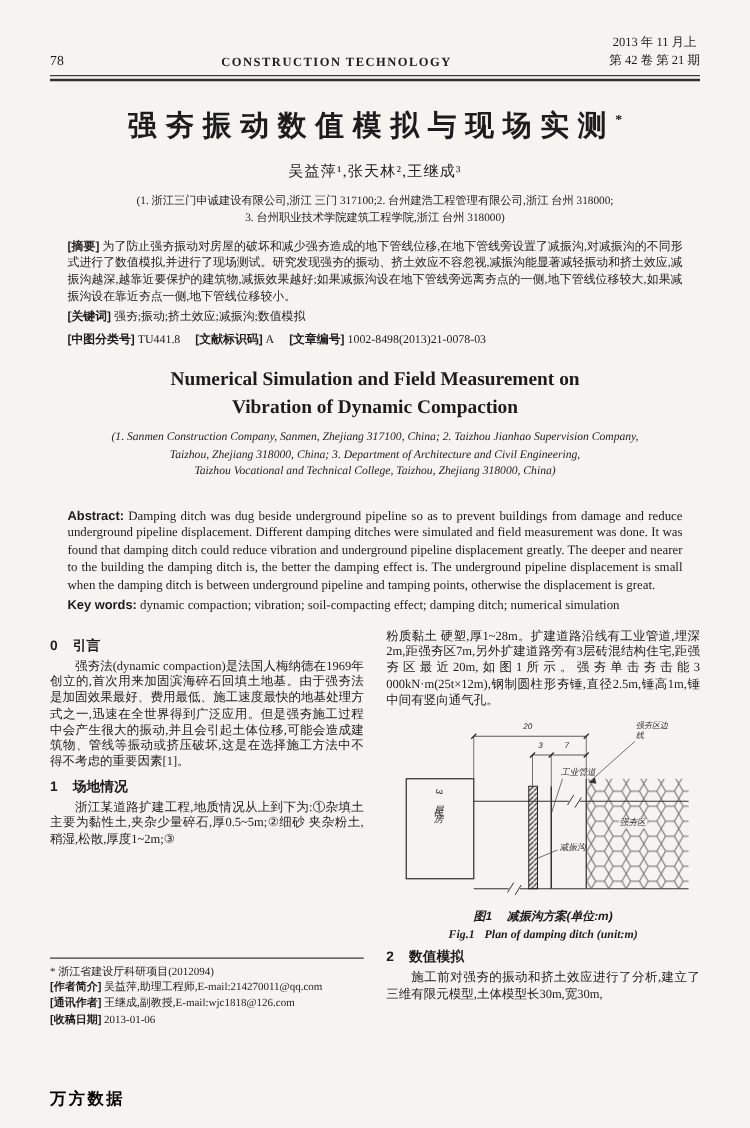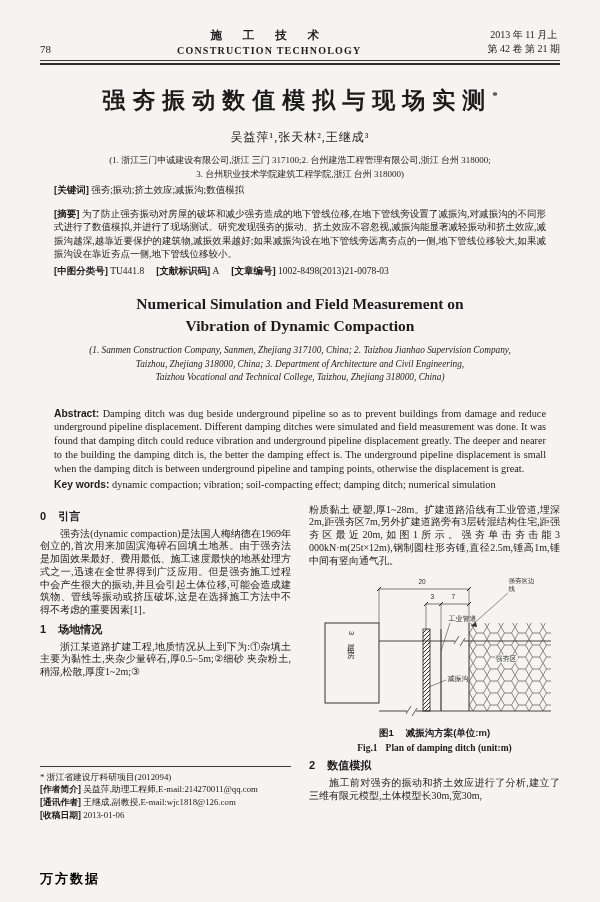--- a/index.html
+++ b/index.html
@@ -40,21 +40,21 @@
   .col { flex:1; min-width:0; }
   .col-left { display:flex; flex-direction:column; }
   .sec-head { font-family:"Liberation Sans", sans-serif; font-weight:bold; font-size:11px; margin:5px 0 4px 0; }
   .sec-head .sec-num { margin-right:12px; }
   .body-para { font-size:10px; line-height:12.7px; text-align:justify; margin:0; }
   .indent { text-indent:2em; }
   .footnotes { margin-top:auto; font-size:8.8px; line-height:12.8px; }
   .fn-rule { border-top:1px solid #3a3a3a; margin-bottom:4px; width:100%; }
   .footnotes .lbl { font-family:"Liberation Sans", sans-serif; font-weight:bold; }
   
-  .fig-wrap { margin-top:6px; }
+  .fig-wrap { margin-top:6px;font-style:italic; }
   .fig-canvas { position:relative; width:232px; height:150px; margin:0 auto; }
   .fig-canvas svg { position:absolute; inset:0; }
   .fig-label { position:absolute; font-size:7px; line-height:8px; color:#2a2a2a; font-family:"Liberation Sans", sans-serif; }
   .fig-dim { position:absolute; font-size:6.5px; color:#2a2a2a; font-family:"Liberation Sans", sans-serif; }
   .house-label { writing-mode:vertical-rl; letter-spacing:3px; font-size:7.5px; }
   .zone-label { background:rgba(245,244,240,.85); padding:0 1px; }
   .zone-edge-label { width:30px; text-align:left; font-size:6.5px; }
   .figcap-cn { text-align:center; font-size:9.5px; font-weight:bold; font-family:"Liberation Sans", sans-serif; margin-top:4px; }
   .figcap-cn .gap { display:inline-block; width:12px; }
   .figcap-en { text-align:center; font-size:9.5px; font-weight:bold; margin-top:3px; }
@@ -62,45 +62,44 @@
   .watermark { position:absolute; left:40px; bottom:14px; font-size:13px; font-weight:bold; letter-spacing:2px; color:#000000; font-family:"Liberation Sans", sans-serif; }
 </style>
 </head>
 <body>
 
 <div class="page">
 
   <div class="jheader">
     <div class="jh-left">78</div>
     <div class="jh-center">
-      <div class="jh-cn">施 工 技 术</div>
       <div class="jh-en">CONSTRUCTION TECHNOLOGY</div>
     </div>
     <div class="jh-right">
       <div>2013 年 11 月上</div>
       <div>第 42 卷  第 21 期</div>
     </div>
   </div>
   <div class="header-rule"></div>
 
 
   <h1 class="title-cn"><span>强夯振动数值模拟与现场实测</span><sup>*</sup></h1>
   <div class="authors-cn">吴益萍¹,张天林²,王继成³</div>
   <div class="affil-cn">
     <div>(1. 浙江三门申诚建设有限公司,浙江  三门  317100;2. 台州建浩工程管理有限公司,浙江  台州  318000;</div>
     <div>3. 台州职业技术学院建筑工程学院,浙江  台州  318000)</div>
   </div>
 
+  <div class="block">
+    <span class="lbl">[摘要]</span>
+    <span>为了防止强夯振动对房屋的破坏和减少强夯造成的地下管线位移,在地下管线旁设置了减振沟,对减振沟的不同形式进行了数值模拟,并进行了现场测试。研究发现强夯的振动、挤土效应不容忽视,减振沟能显著减轻振动和挤土效应,减振沟越深,越靠近要保护的建筑物,减振效果越好;如果减振沟设在地下管线旁远离夯点的一侧,地下管线位移较大,如果减振沟设在靠近夯点一侧,地下管线位移较小。</span>
+  </div>
   <div class="block kw-row">
     <span class="lbl">[关键词]</span>
     <span>强夯;振动;挤土效应;减振沟;数值模拟</span>
-  </div>
-  <div class="block">
-    <span class="lbl">[摘要]</span>
-    <span>为了防止强夯振动对房屋的破坏和减少强夯造成的地下管线位移,在地下管线旁设置了减振沟,对减振沟的不同形式进行了数值模拟,并进行了现场测试。研究发现强夯的振动、挤土效应不容忽视,减振沟能显著减轻振动和挤土效应,减振沟越深,越靠近要保护的建筑物,减振效果越好;如果减振沟设在地下管线旁远离夯点的一侧,地下管线位移较大,如果减振沟设在靠近夯点一侧,地下管线位移较小。</span>
   </div>
   <div class="meta-row">
     <span><span class="lbl">[中图分类号]</span> <span>TU441.8</span></span>
     <span><span class="lbl">[文献标识码]</span> <span>A</span></span>
     <span><span class="lbl">[文章编号]</span> <span>1002-8498(2013)21-0078-03</span></span>
   </div>
 
   <div class="title-en">
     <div>Numerical Simulation and Field Measurement on</div>
     <div>Vibration of Dynamic Compaction</div>

